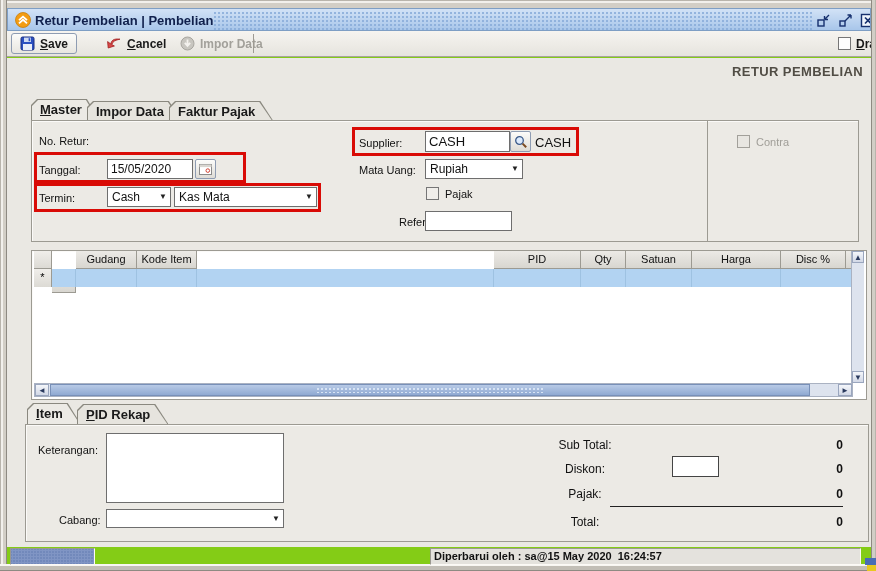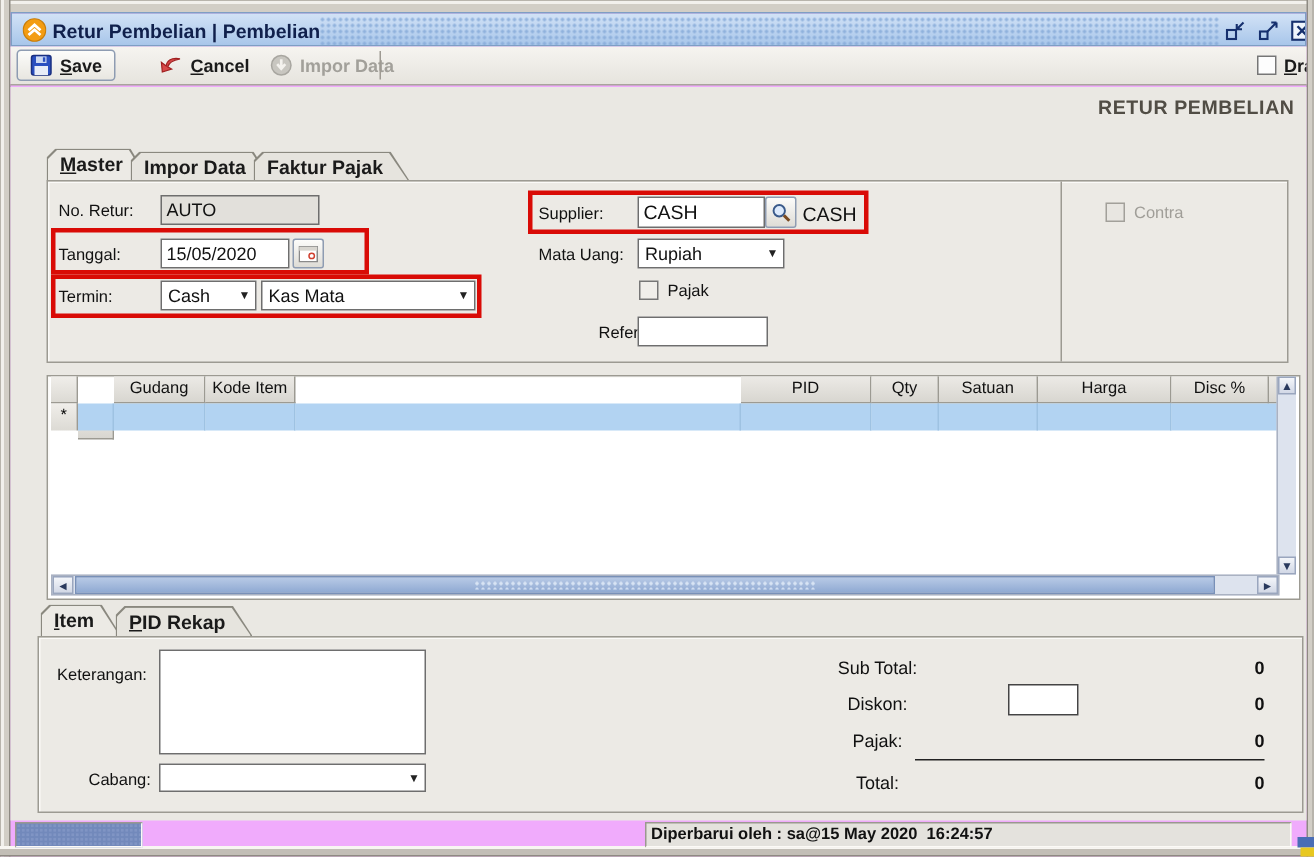--- a/index.html
+++ b/index.html
@@ -1,18 +1,18 @@
 <!DOCTYPE html>
 <html><head>
 <meta charset="utf-8">
 <style>
   * { margin:0; padding:0; box-sizing:border-box; }
   html,body { width:876px; height:571px; }
   body { font-family:"Liberation Sans", sans-serif; background:#c6c2ba; overflow:hidden; }
-  .screen { position:absolute; left:0; top:0; width:876px; height:571px; background:#f0abfc; }
+  .screen { position:absolute; left:0; top:0; width:876px; height:571px; background:#84cc16; }
 
   
   .frame-edge-l { position:absolute; left:0; top:0; width:7px; height:571px;
     background:linear-gradient(90deg,#b8b4ac 0 1px,#f2f0ec 1px 3px,#d2cec6 3px 6px,#8e8a82 6px 7px); }
   .frame-edge-r { position:absolute; right:0; top:0; width:5px; height:571px;
     background:linear-gradient(90deg,#8e8a82 0 1px,#d2cec6 1px 4px,#b8b4ac 4px 5px); }
   .frame-edge-t { position:absolute; left:0; top:0; width:876px; height:8px;
     background:linear-gradient(#b8b4ac 0 1px,#f2f0ec 1px 3px,#d2cec6 3px 8px); }
   .frame-edge-b { position:absolute; left:0; top:564px; width:876px; height:7px;
     background:linear-gradient(#f8f6f2 0 2px,#c2beb6 2px 6px,#8e8a82 6px 7px); }
@@ -163,23 +163,20 @@
     </div>
     <div class="tab" style="left:162px; top:43px; height:20px;">
       <div class="shape"></div><span class="t">Faktur Pajak</span>
     </div>
 
     <div class="panel" style="left:24px; top:62px; width:828px; height:122px; background:#eceae5;">
       <div style="position:absolute; left:675px; top:0; width:1px; height:120px; background:#9c9a92;"></div>
     </div>
 
     <span class="lbl" style="left:32px; top:77px;">No. Retur:</span>
-    <div class="inp dis" style="left:100px; top:72px; width:106px; height:20px;">
-      <span>AUTO</span>
-    </div>
 
     <span class="lbl" style="left:32px; top:106px;">Tanggal:</span>
     <div class="inp" style="left:100px; top:101px; width:86px; height:20px;">
       <span>15/05/2020</span>
     </div>
     <div class="sq-btn" style="left:188px; top:101px; width:21px; height:20px;">
       <svg width="13" height="12" viewBox="0 0 13 12" style="margin:3px 0 0 3px;">
         <rect x="0.5" y="1.5" width="12" height="10" fill="#fff" stroke="#8a8a8a"></rect>
         <rect x="0.5" y="1.5" width="12" height="2.6" fill="#d8d6d0"></rect>
         <circle cx="8.8" cy="7.6" r="1.8" fill="none" stroke="#d04030"></circle>

